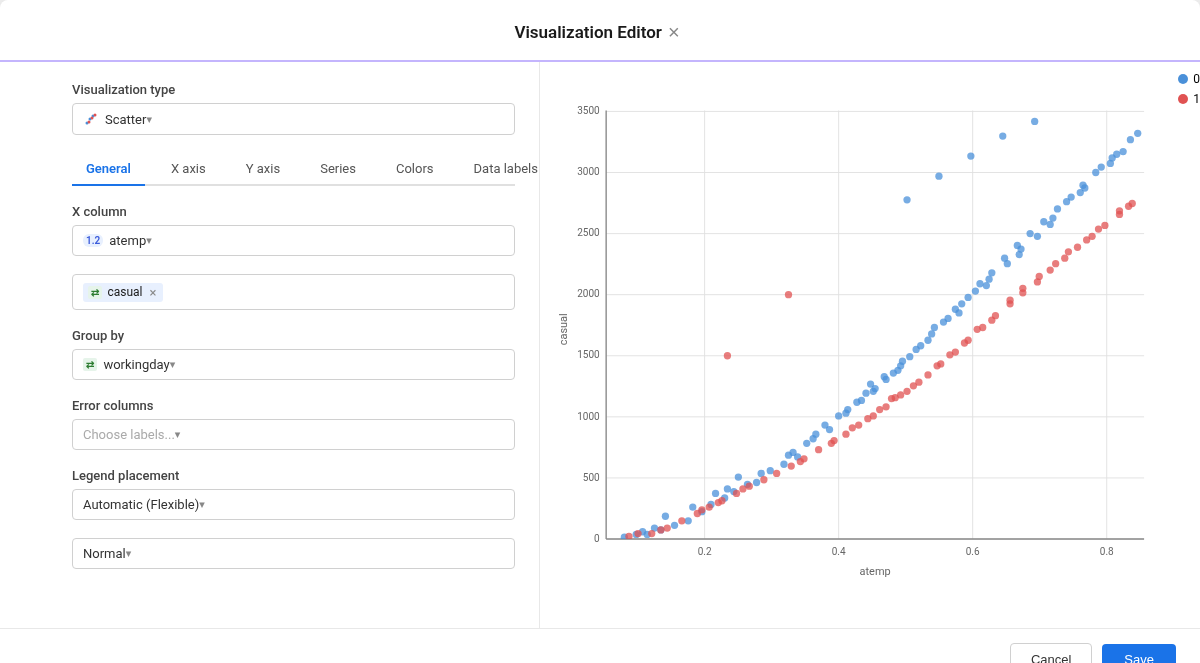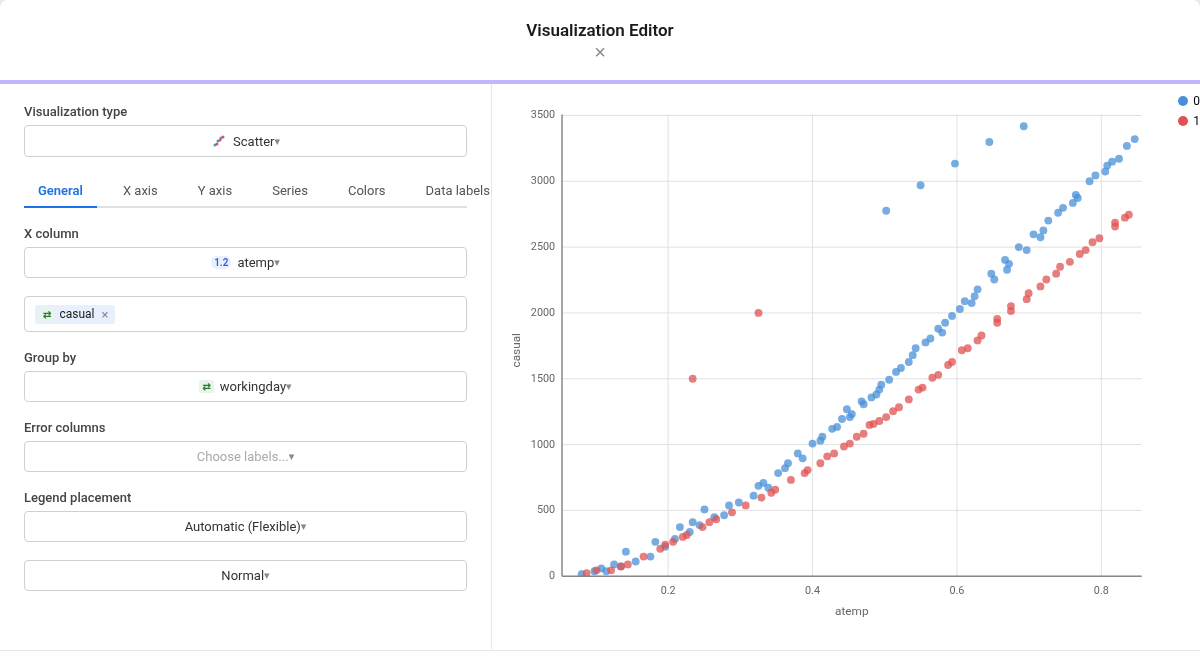--- a/index.html
+++ b/index.html
@@ -19,41 +19,41 @@
       box-shadow: 0 4px 32px rgba(0,0,0,0.18);
       display: flex;
       flex-direction: column;
       position: relative;
     }
     .dialog-header {
       display: flex;
       align-items: center;
       justify-content: center;
       padding: 20px 24px 16px 24px;
-      border-bottom: 4px solid #c4b5fd;
-      flex-direction: column;
+      border-bottom: 2px solid #c4b5fd;
     }
     .dialog-title {
       font-size: 17px;
       font-weight: 600;
       color: #1a1a1a;
     }
     .close-btn {
       background: none;
       border: none;
       cursor: pointer;
       font-size: 20px;
       color: #888;
       line-height: 1;
       padding: 2px 6px;
     }
     .dialog-body {
       display: flex;
       flex: 1;
       padding: 0;
+      margin-left: 48px;
     }
     .left-panel {
       width: 492px;
       min-width: 492px;
       padding: 20px 24px;
       border-right: 1px solid #e8e8e8;
       display: flex;
       flex-direction: column;
       gap: 18px;
     }
@@ -66,24 +66,24 @@
       font-size: 13px;
       color: #444;
       margin-bottom: 6px;
       font-weight: 500;
     }
     .select-box {
       display: flex;
       align-items: center;
       border: 1px solid #d0d0d0;
       border-radius: 4px;
-      padding: 7px 22px;
+      padding: 7px 10px;
       cursor: pointer;
       background: #fff;
-      justify-content: center;
+      justify-content: flex-start;
       font-size: 13px;
       color: #333;
     }
     .select-box-inner {
       display: flex;
       align-items: center;
       gap: 6px;
     }
     .chevron {
       color: #888;

